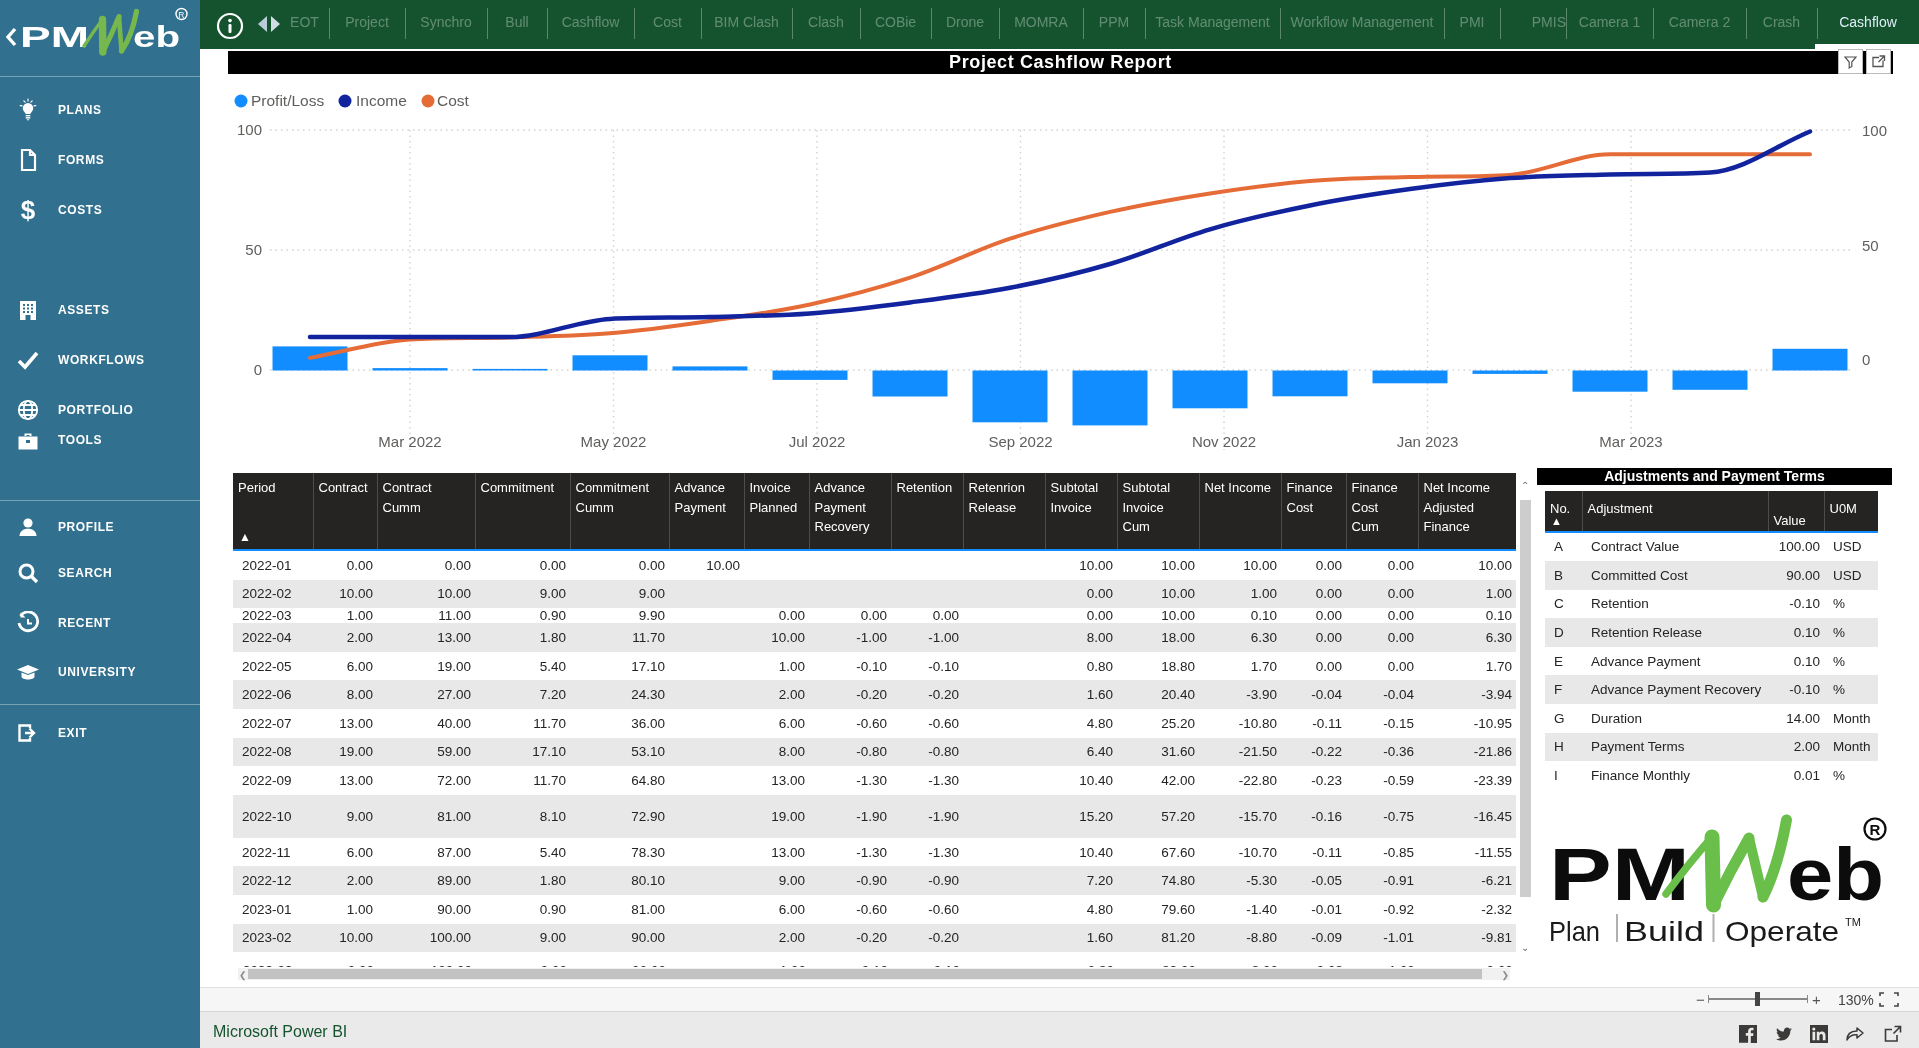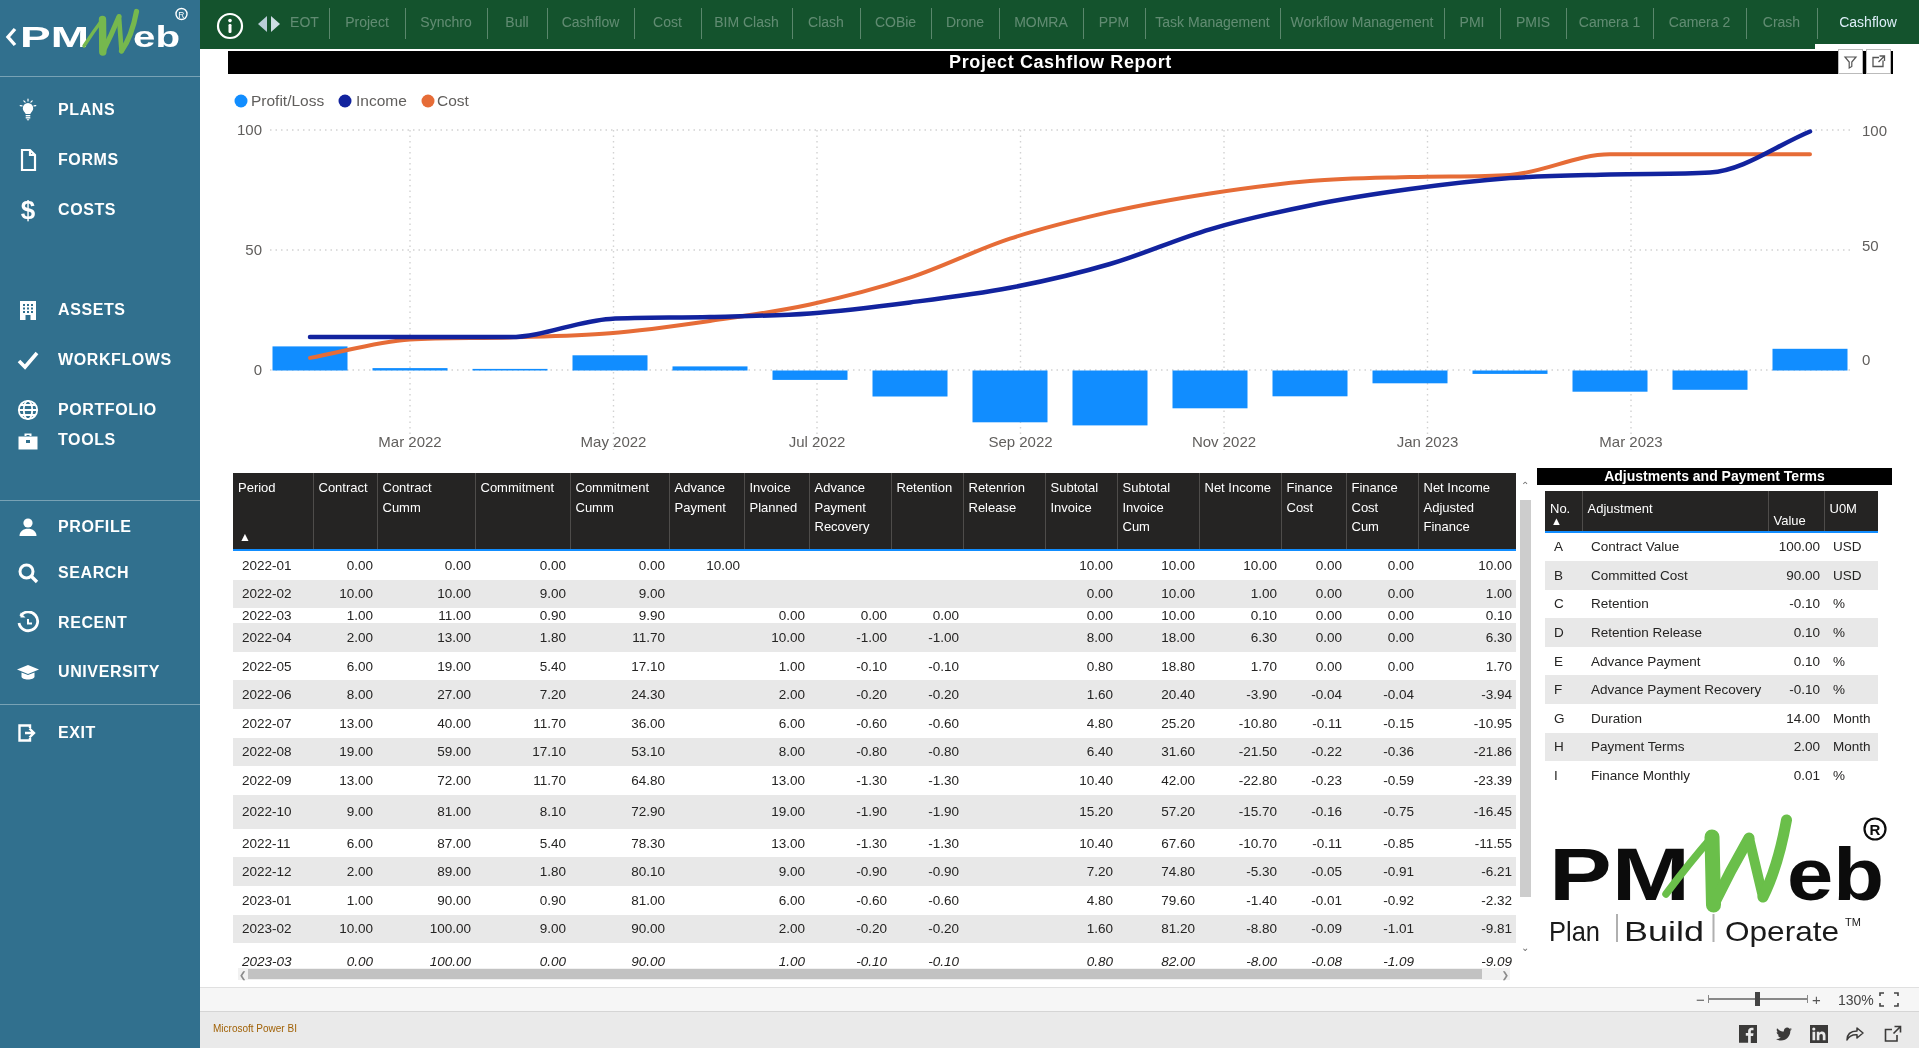--- a/index.html
+++ b/index.html
@@ -8,21 +8,21 @@
   .abs { position:absolute; }
 
   
   #sidebar { position:absolute; left:0; top:0; width:200px; height:1048px;
     background:#31708E; z-index:5; }
   .sb-div { position:absolute; left:0; width:200px; height:1px;
     background:rgba(255,255,255,0.35); }
   .nav-item { position:absolute; left:0; width:200px; height:50px; color:#fff; }
   .nav-item .ico { position:absolute; left:16px; top:50%; transform:translateY(-50%); width:24px; height:24px; }
   .nav-item .lbl { position:absolute; left:58px; top:50%; transform:translateY(-50%);
-    font-size:16px; font-weight:bold; letter-spacing:0.6px; color:#fff; }
+    font-size:12px; font-weight:bold; letter-spacing:0.6px; color:#fff; }
 
   
   #topbar { position:absolute; left:200px; top:0; width:1719px; height:49px;
     background:#14532d; z-index:4; }
   .tab { position:absolute; top:0; height:47px; line-height:45px; text-align:center;
     font-size:14px; color:rgba(255,255,255,0.33); }
   .tabsep { position:absolute; top:8px; height:31px; width:1px; background:rgba(255,255,255,0.3); }
   .tab.active { color:#ddeef8; }
 
   
@@ -192,21 +192,21 @@
   <div class="tab" style="left:799px;width:84px;">MOMRA</div>
   <div class="tabsep" style="left:883px;"></div>
   <div class="tab" style="left:883px;width:62px;">PPM</div>
   <div class="tabsep" style="left:945px;"></div>
   <div class="tab" style="left:945px;width:135px;">Task Management</div>
   <div class="tabsep" style="left:1080px;"></div>
   <div class="tab" style="left:1080px;width:164px;">Workflow Management</div>
   <div class="tabsep" style="left:1244px;"></div>
   <div class="tab" style="left:1244px;width:56px;">PMI</div>
   <div class="tabsep" style="left:1300px;"></div>
-  <div class="tab" style="left:1300px;width:66px;">PMIS</div>
+  <div class="tab" style="left:1300px;width:66px;text-align:right;">PMIS</div>
   <div class="tabsep" style="left:1366px;"></div>
   <div class="tab" style="left:1366px;width:87px;">Camera 1</div>
   <div class="tabsep" style="left:1453px;"></div>
   <div class="tab" style="left:1453px;width:93px;">Camera 2</div>
   <div class="tabsep" style="left:1546px;"></div>
   <div class="tab" style="left:1546px;width:71px;">Crash</div>
   <div class="tabsep" style="left:1617px;"></div>
   <div class="tab active" style="left:1617px;width:102px;">Cashflow</div>
   <div class="abs" style="left:1615px;top:44px;width:104px;height:5px;background:#fff;"></div>
 </div>
@@ -469,21 +469,21 @@
 <td class="num">-1.30</td>
 <td class="num">-1.30</td>
 <td class="num"></td>
 <td class="num">10.40</td>
 <td class="num">42.00</td>
 <td class="num">-22.80</td>
 <td class="num">-0.23</td>
 <td class="num">-0.59</td>
 <td class="num">-23.39</td>
 </tr>
-<tr class="even" style="height:34px;margin-left:16px;">
+<tr class="even" style="height:43px;margin-left:16px;">
 <td>2022-10</td>
 <td class="num">9.00</td>
 <td class="num">81.00</td>
 <td class="num">8.10</td>
 <td class="num">72.90</td>
 <td class="num"></td>
 <td class="num">19.00</td>
 <td class="num">-1.90</td>
 <td class="num">-1.90</td>
 <td class="num"></td>
@@ -705,21 +705,21 @@
     <div class="abs" style="left:1607px;top:7px;width:1px;height:8px;background:#888;"></div>
     <div class="abs" style="left:1555px;top:4px;width:5px;height:14px;background:#444;"></div>
     <div class="abs" style="left:1612px;top:3px;color:#555;font-size:15px;">+</div>
     <div class="abs" style="left:1638px;top:4px;color:#444;font-size:14px;">130%</div>
     <svg class="abs" style="left:1679px;top:4px;" width="20" height="15" viewBox="0 0 20 15">
       <path d="M1 4 V1 h4 M15 1 h4 v3 M19 11 v3 h-4 M5 14 H1 v-3" fill="none" stroke="#444" stroke-width="1.6"></path>
     </svg>
   </div>
 
   <div class="abs" style="left:0;top:964px;width:1719px;height:37px;background:#eaeaea;border-top:1px solid #d5d5d5;">
-    <div class="abs" style="left:13px;top:11px;font-size:10px;color:#a16207;">Microsoft Power BI</div>
+    <div class="abs" style="left:13px;top:11px;font-size:16px;color:#14532d;">Microsoft Power BI</div>
     <svg class="abs" style="left:1539px;top:13px;" width="18" height="18" viewBox="0 0 18 18">
       <path d="M0 0 h18 v18 h-6.2 v-7h2.3 l.4-2.7h-2.7V6.5c0-.8.2-1.3 1.3-1.3h1.4V2.8c-.2 0-1.1-.1-2-.1-2 0-3.4 1.2-3.4 3.5v1.9H6.8v2.7h2.3v7H0z" fill="#3b3a39"></path>
     </svg>
     <svg class="abs" style="left:1575px;top:13px;" width="18" height="18" viewBox="0 0 18 18">
       <path d="M17 4.2c-.6.3-1.2.4-1.9.5.7-.4 1.2-1 1.5-1.8-.6.4-1.3.6-2.1.8a3.28 3.28 0 0 0-5.7 2.2c0 .3 0 .5.1.7-2.7-.1-5.2-1.4-6.8-3.4-.3.5-.4 1-.4 1.6 0 1.1.6 2.1 1.5 2.7-.5 0-1-.2-1.5-.4 0 1.6 1.1 2.9 2.6 3.2-.3.1-.6.1-.9.1-.2 0-.4 0-.6-.1.4 1.3 1.6 2.3 3.1 2.3-1.1.9-2.5 1.4-4.1 1.4H1c1.5.9 3.2 1.5 5 1.5 6 0 9.3-5 9.3-9.3v-.4c.7-.5 1.2-1 1.7-1.6z" fill="#3b3a39"></path>
     </svg>
     <svg class="abs" style="left:1610px;top:13px;" width="18" height="18" viewBox="0 0 18 18">
       <path d="M0 0h18v18H0z M2.5 6.8h2.7v8.5H2.5z M3.8 5.6a1.6 1.6 0 1 1 0-3.2 1.6 1.6 0 0 1 0 3.2z M6.8 6.8h2.6v1.2c.4-.7 1.3-1.4 2.7-1.4 2 0 3.4 1.3 3.4 4v4.7h-2.7v-4.3c0-1.2-.4-2-1.5-2-1.2 0-1.9.8-1.9 2v4.3H6.8z" fill="#3b3a39" fill-rule="evenodd"></path>
     </svg>
     <svg class="abs" style="left:1645px;top:12px;" width="20" height="20" viewBox="0 0 20 20">

